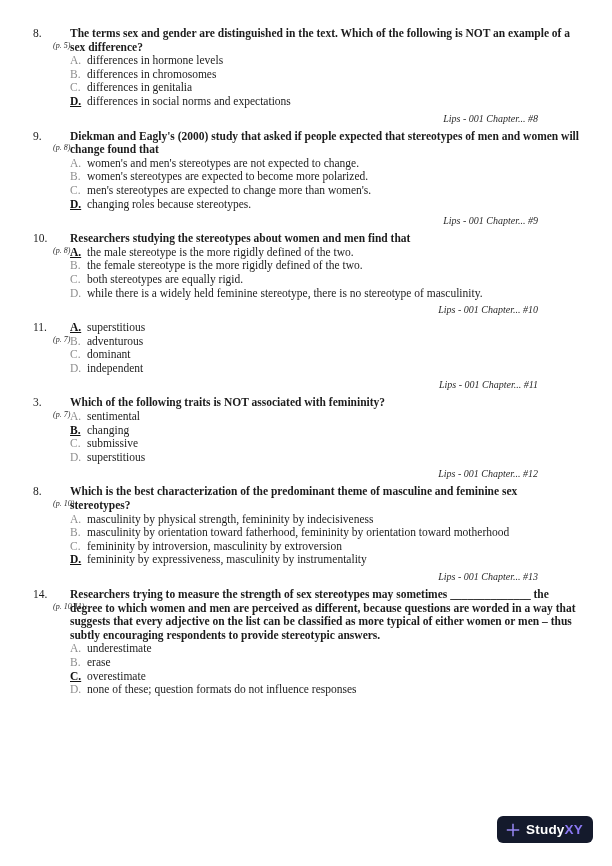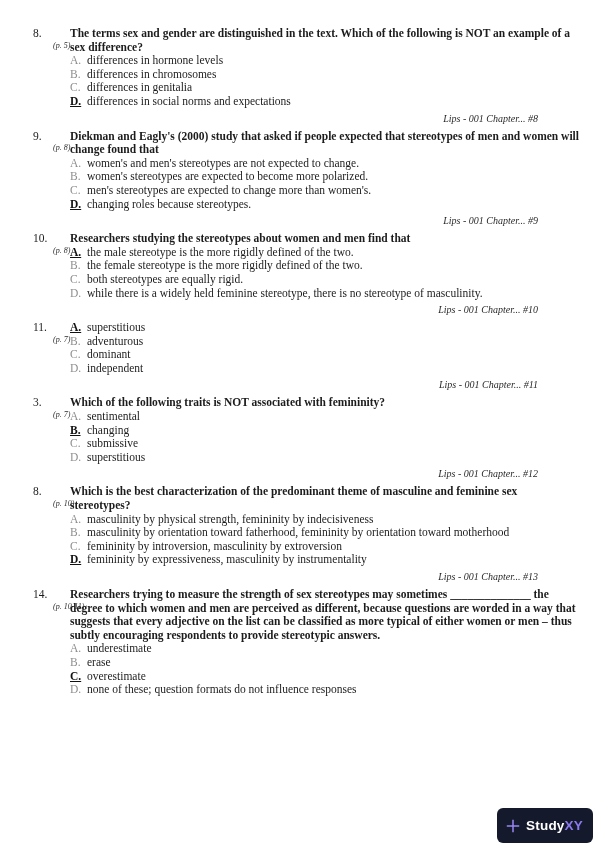--- a/index.html
+++ b/index.html
@@ -35,21 +35,21 @@
     padding-right:62px;
     font-style:italic;
     font-size:10px;
     line-height:10px;
     color:#2a2a2a;
     margin:5px 12px 6px 0;
   }
   .logo{
     position:absolute;
     right:19px;bottom:23px;
-    height:35px;
+    height:27px;
     background:#141a2c;
     border-radius:6px;
     display:flex;
     align-items:center;
     padding:0 10px 0 9px;
   }
   .logo .plus{display:block;margin-right:6px;}
   .logo .study{
     font-family:"Liberation Sans","DejaVu Sans",sans-serif;
     font-weight:bold;font-size:13.5px;color:#ffffff;letter-spacing:0.2px;

